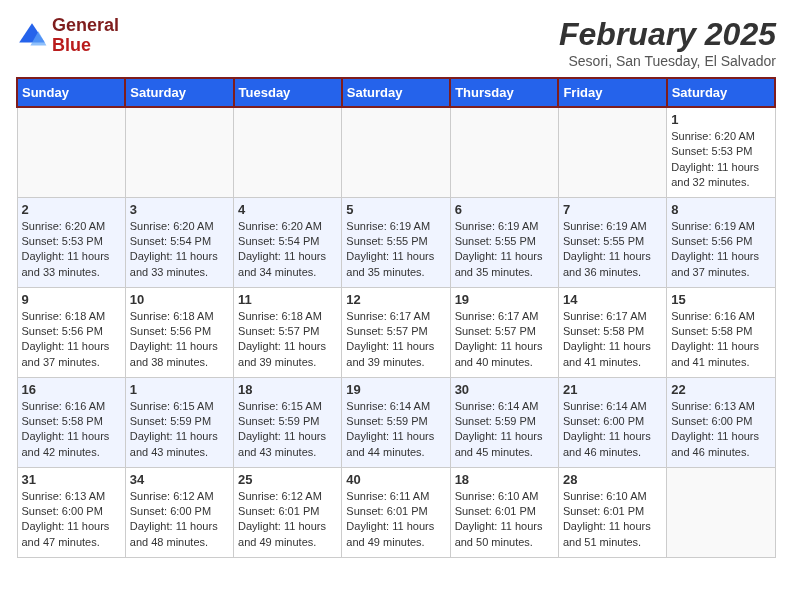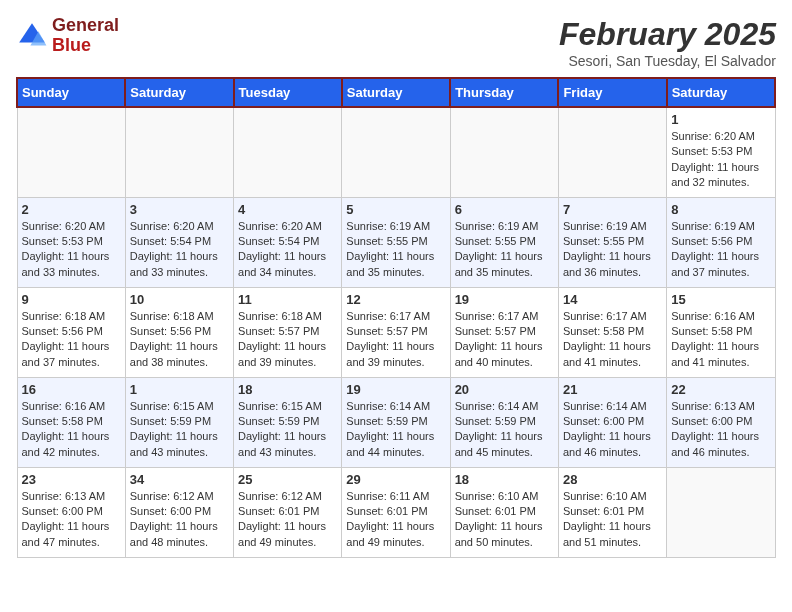--- a/index.html
+++ b/index.html
@@ -241,59 +241,59 @@
 Sunset: 5:59 PM
 Daylight: 11 hours and 43 minutes.</div>
         </td>
         <td>
           <div class="day-number">19</div>
           <div class="day-info" style="white-space: pre-line;">Sunrise: 6:14 AM
 Sunset: 5:59 PM
 Daylight: 11 hours and 44 minutes.</div>
         </td>
         <td>
-          <div class="day-number">20</div>
+          <div class="day-number">30</div>
           <div class="day-info" style="white-space: pre-line;">Sunrise: 6:14 AM
 Sunset: 5:59 PM
 Daylight: 11 hours and 45 minutes.</div>
         </td>
         <td>
           <div class="day-number">21</div>
           <div class="day-info" style="white-space: pre-line;">Sunrise: 6:14 AM
 Sunset: 6:00 PM
 Daylight: 11 hours and 46 minutes.</div>
         </td>
         <td>
           <div class="day-number">22</div>
           <div class="day-info" style="white-space: pre-line;">Sunrise: 6:13 AM
 Sunset: 6:00 PM
 Daylight: 11 hours and 46 minutes.</div>
         </td>
       </tr>
       <tr>
         <td>
-          <div class="day-number">23</div>
+          <div class="day-number">31</div>
           <div class="day-info" style="white-space: pre-line;">Sunrise: 6:13 AM
 Sunset: 6:00 PM
 Daylight: 11 hours and 47 minutes.</div>
         </td>
         <td>
           <div class="day-number">34</div>
           <div class="day-info" style="white-space: pre-line;">Sunrise: 6:12 AM
 Sunset: 6:00 PM
 Daylight: 11 hours and 48 minutes.</div>
         </td>
         <td>
           <div class="day-number">25</div>
           <div class="day-info" style="white-space: pre-line;">Sunrise: 6:12 AM
 Sunset: 6:01 PM
 Daylight: 11 hours and 49 minutes.</div>
         </td>
         <td>
-          <div class="day-number">29</div>
+          <div class="day-number">40</div>
           <div class="day-info" style="white-space: pre-line;">Sunrise: 6:11 AM
 Sunset: 6:01 PM
 Daylight: 11 hours and 49 minutes.</div>
         </td>
         <td>
           <div class="day-number">18</div>
           <div class="day-info" style="white-space: pre-line;">Sunrise: 6:10 AM
 Sunset: 6:01 PM
 Daylight: 11 hours and 50 minutes.</div>
         </td>

